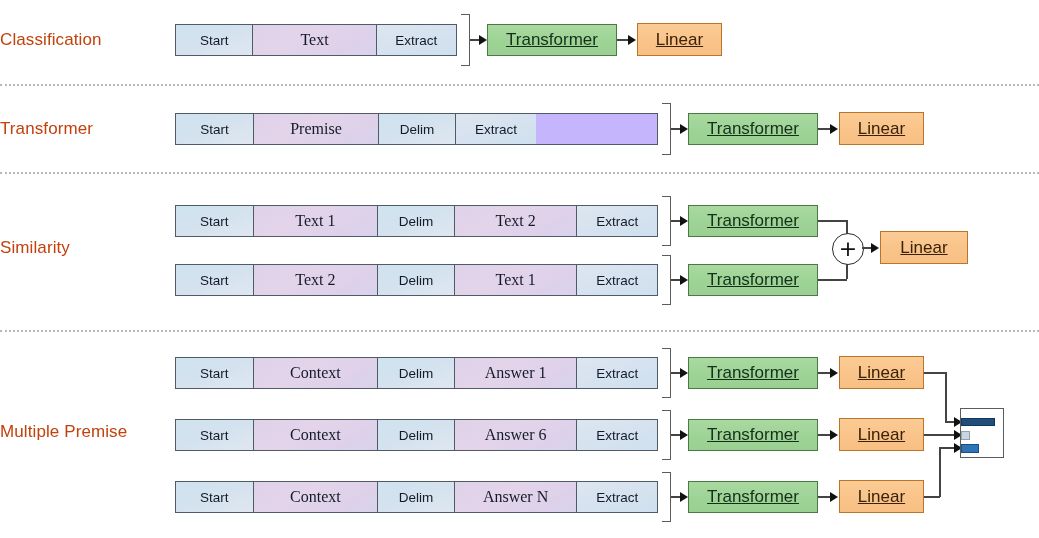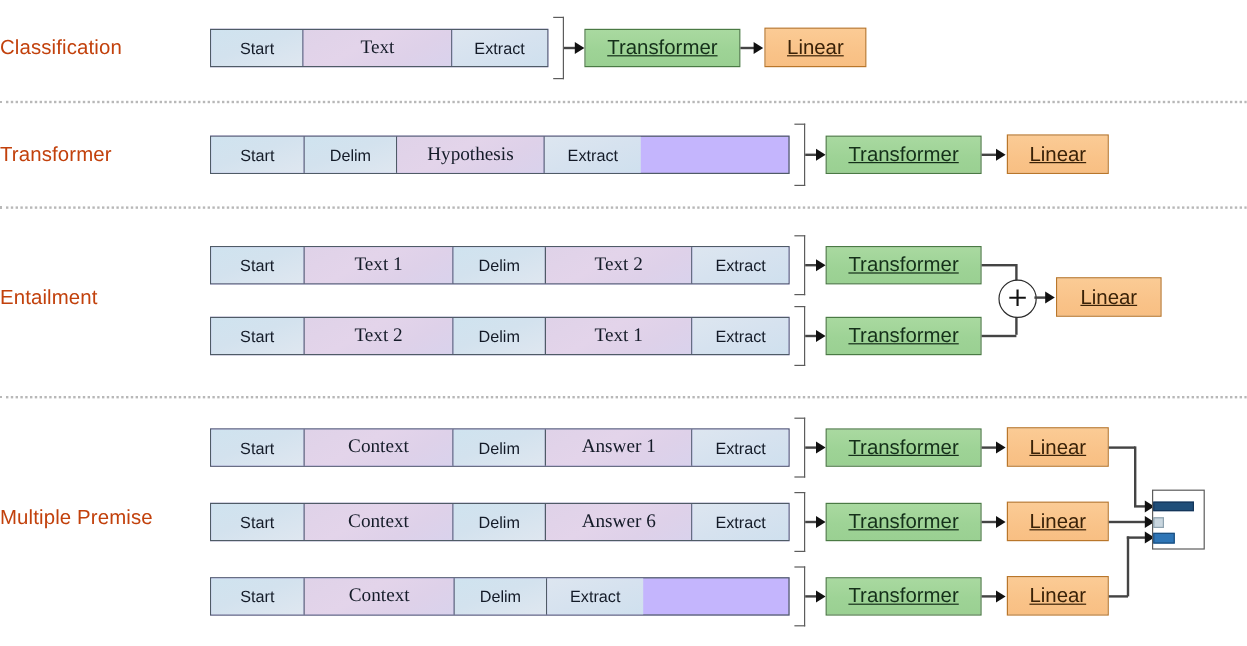--- a/index.html
+++ b/index.html
@@ -149,37 +149,37 @@
 
   <div class="hline" style="left:617px;top:39px;width:15px;"></div>
   <div class="arrowhead" style="left:628px;top:35px;"></div>
 
   <div class="block linear" style="left:637px;top:23px;width:85px;height:33px;">Linear</div>
 
   <div class="row-label" style="left:0px;top:119px;width:155px;">Transformer</div>
 
   <div class="token-strip" style="left:175px;top:113px;width:483px;">
     <div class="tok special" style="width:78px;">Start</div>
-    <div class="tok special" style="width:77px;">Delim</div>
-    <div class="tok content" style="width:123px;">Hypothesis</div>
+    <div class="tok content" style="width:125px;">Premise</div>
+    <div class="tok special" style="width:77px;">Delim</div>
     <div class="tok extract" style="width:80px;">Extract</div>
   </div>
 
   <div class="bracket" style="left:662px;top:103px;height:52px;"></div>
   <div class="hline" style="left:671px;top:128px;width:12px;"></div>
   <div class="arrowhead" style="left:680px;top:124px;"></div>
 
   <div class="block transformer" style="left:688px;top:113px;width:130px;height:32px;">Transformer</div>
 
   <div class="hline" style="left:818px;top:128px;width:16px;"></div>
   <div class="arrowhead" style="left:830px;top:124px;"></div>
 
   <div class="block linear" style="left:839px;top:112px;width:85px;height:33px;">Linear</div>
 
-  <div class="row-label" style="left:0px;top:238px;width:155px;">Entailment</div>
+  <div class="row-label" style="left:0px;top:238px;width:155px;">Similarity</div>
 
   <div class="token-strip" style="left:175px;top:205px;width:483px;">
     <div class="tok special" style="width:78px;">Start</div>
     <div class="tok content" style="width:125px;">Text 1</div>
     <div class="tok special" style="width:77px;">Delim</div>
     <div class="tok content" style="width:123px;">Text 2</div>
     <div class="tok extract" style="width:80px;">Extract</div>
   </div>
   <div class="bracket" style="left:662px;top:196px;height:50px;"></div>
   <div class="hline" style="left:671px;top:220px;width:12px;"></div>
@@ -236,20 +236,21 @@
   <div class="arrowhead" style="left:680px;top:430px;"></div>
   <div class="block transformer" style="left:688px;top:419px;width:130px;height:32px;">Transformer</div>
   <div class="hline" style="left:818px;top:434px;width:16px;"></div>
   <div class="arrowhead" style="left:830px;top:430px;"></div>
   <div class="block linear" style="left:839px;top:418px;width:85px;height:33px;">Linear</div>
 
   <div class="token-strip" style="left:175px;top:481px;width:483px;">
     <div class="tok special" style="width:78px;">Start</div>
     <div class="tok content" style="width:125px;">Context</div>
     <div class="tok special" style="width:77px;">Delim</div>
+    <div class="tok content" style="width:123px;">Answer N</div>
     <div class="tok extract" style="width:80px;">Extract</div>
   </div>
   <div class="bracket" style="left:662px;top:472px;height:50px;"></div>
   <div class="hline" style="left:671px;top:496px;width:12px;"></div>
   <div class="arrowhead" style="left:680px;top:492px;"></div>
   <div class="block transformer" style="left:688px;top:481px;width:130px;height:32px;">Transformer</div>
   <div class="hline" style="left:818px;top:496px;width:16px;"></div>
   <div class="arrowhead" style="left:830px;top:492px;"></div>
   <div class="block linear" style="left:839px;top:480px;width:85px;height:33px;">Linear</div>
 

